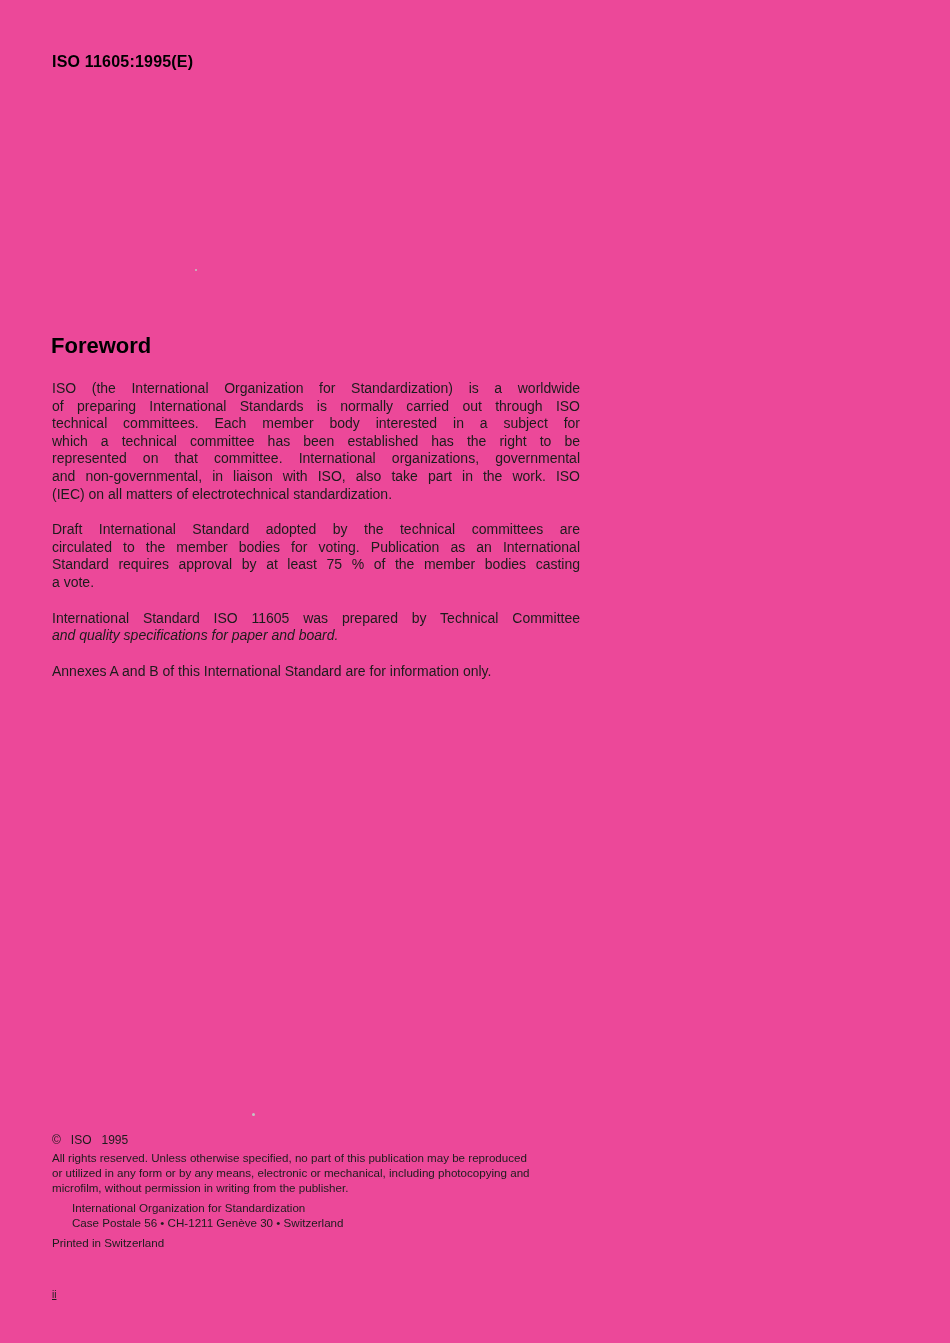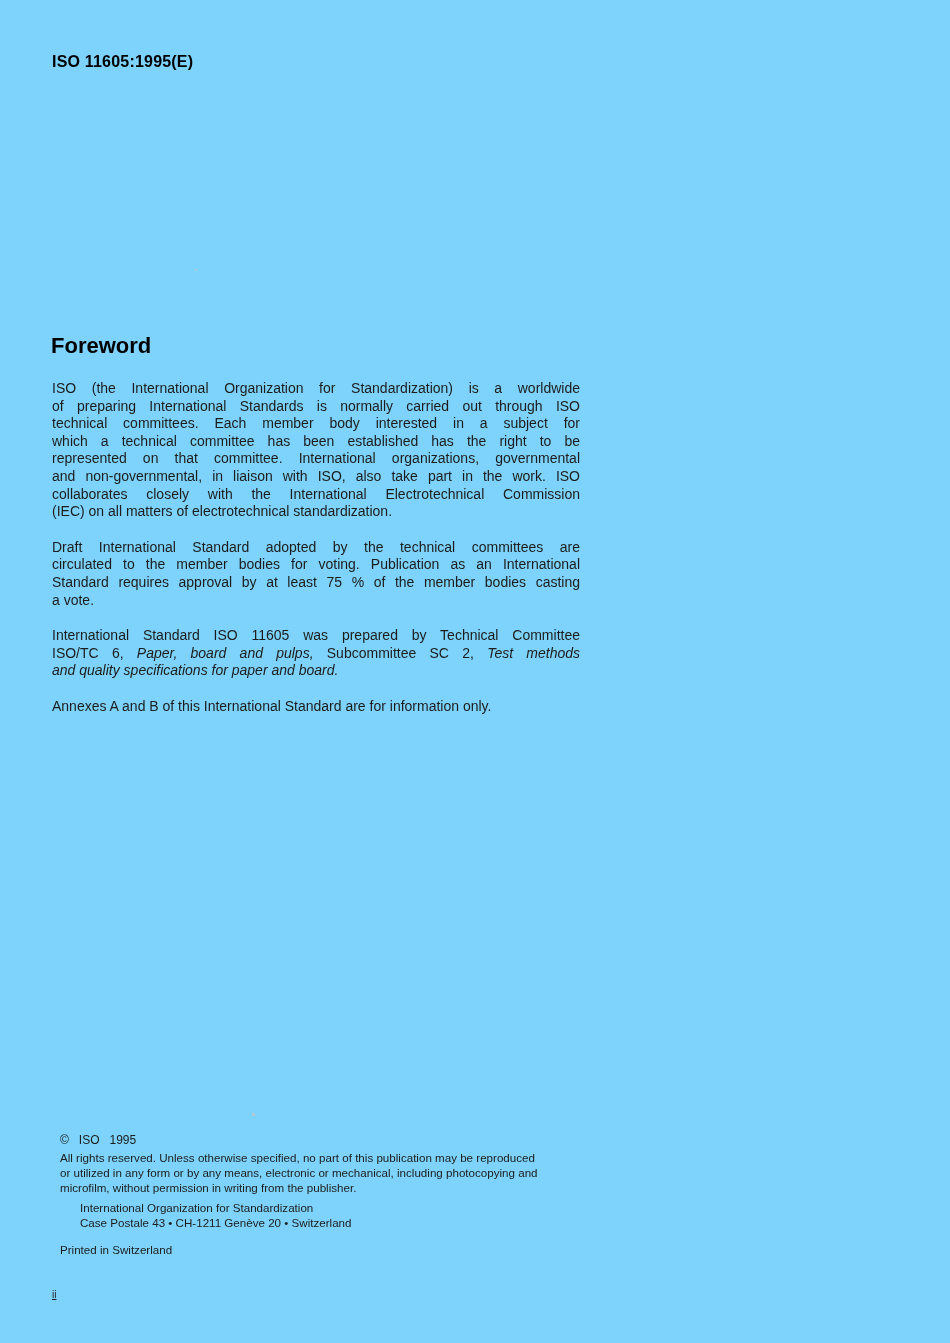--- a/index.html
+++ b/index.html
@@ -1,20 +1,20 @@
 <!DOCTYPE html>
 <html><head>
 <meta charset="utf-8">
 <style>
   html, body { margin: 0; padding: 0; background: #ffffff; }
   .page {
     position: relative;
     width: 950px;
     height: 1343px;
-    background: #7dd3fc;
+    background: #ec4899;
     overflow: hidden;
     font-family: "Liberation Sans", "DejaVu Sans", sans-serif;
     color: #1c1c1c;
   }
   .doc-header {
     position: absolute;
     left: 52px;
     top: 53px;
     font-size: 16px;
     font-weight: bold;
@@ -42,38 +42,38 @@
   .para .line {
     text-align: justify;
     text-align-last: justify;
   }
   .para .line.last {
     text-align-last: left;
   }
   .it { font-style: italic; }
   .imprint {
     position: absolute;
-    left: 60px;
+    left: 52px;
     top: 1133px;
     width: 560px;
     font-size: 11.6px;
     line-height: 15px;
     color: #1c1c1c;
   }
   .imprint .copyright {
     white-space: pre;
     font-size: 12px;
     margin-bottom: 2px;
   }
   .imprint .address {
     margin-left: 20px;
     margin-top: 5px;
   }
   .imprint .printed {
-    margin-top: 12px;
+    margin-top: 5px;
   }
   .page-number {
     position: absolute;
     left: 52px;
     top: 1289px;
     font-size: 10px;
     color: #1c1c1c;
     text-decoration: underline;
   }
   .speck {
@@ -96,50 +96,48 @@
   <h1 class="foreword-title" style="margin:0; font-size:22px;">Foreword</h1>
 
   <div class="body-text">
       <div class="para">
         <div class="line"><span>ISO (the International Organization for Standardization) is a worldwide</span></div>
         <div class="line"><span>of preparing International Standards is normally carried out through ISO</span></div>
         <div class="line"><span>technical committees. Each member body interested in a subject for</span></div>
         <div class="line"><span>which a technical committee has been established has the right to be</span></div>
         <div class="line"><span>represented on that committee. International organizations, governmental</span></div>
         <div class="line"><span>and non-governmental, in liaison with ISO, also take part in the work. ISO</span></div>
-        <div class="line"><span>collaborates closely with the International Electrotechnical Commission</span></div>
         <div class="line last"><span>(IEC) on all matters of electrotechnical standardization.</span></div>
       </div>
       <div class="para">
         <div class="line"><span>Draft International Standard adopted by the technical committees are</span></div>
         <div class="line"><span>circulated to the member bodies for voting. Publication as an International</span></div>
         <div class="line"><span>Standard requires approval by at least 75 % of the member bodies casting</span></div>
         <div class="line last"><span>a vote.</span></div>
       </div>
       <div class="para">
         <div class="line"><span>International Standard ISO 11605 was prepared by Technical Committee</span></div>
-        <div class="line"><span>ISO/TC 6, </span><span class="it">Paper, board and pulps,</span><span> Subcommittee SC 2, </span><span class="it">Test methods</span></div>
         <div class="line last"><span class="it">and quality specifications for paper and board.</span></div>
       </div>
       <div class="para">
         <div class="line last"><span>Annexes A and B of this International Standard are for information only.</span></div>
       </div>
     </div>
 
   <div class="speck speck-2"></div>
 
   <div class="imprint">
     <div class="copyright">©   ISO   1995</div>
     <div id="rights-lines">
         <div>All rights reserved. Unless otherwise specified, no part of this publication may be reproduced</div>
         <div>or utilized in any form or by any means, electronic or mechanical, including photocopying and</div>
         <div>microfilm, without permission in writing from the publisher.</div>
       </div>
     <div class="address" id="address-lines">
         <div>International Organization for Standardization</div>
-        <div>Case Postale 43 • CH-1211 Genève 20 • Switzerland</div>
+        <div>Case Postale 56 • CH-1211 Genève 30 • Switzerland</div>
       </div>
     <div class="printed">Printed in Switzerland</div>
   </div>
 
   <div class="page-number">ii</div>
 
 </div>
 
 </body></html>

